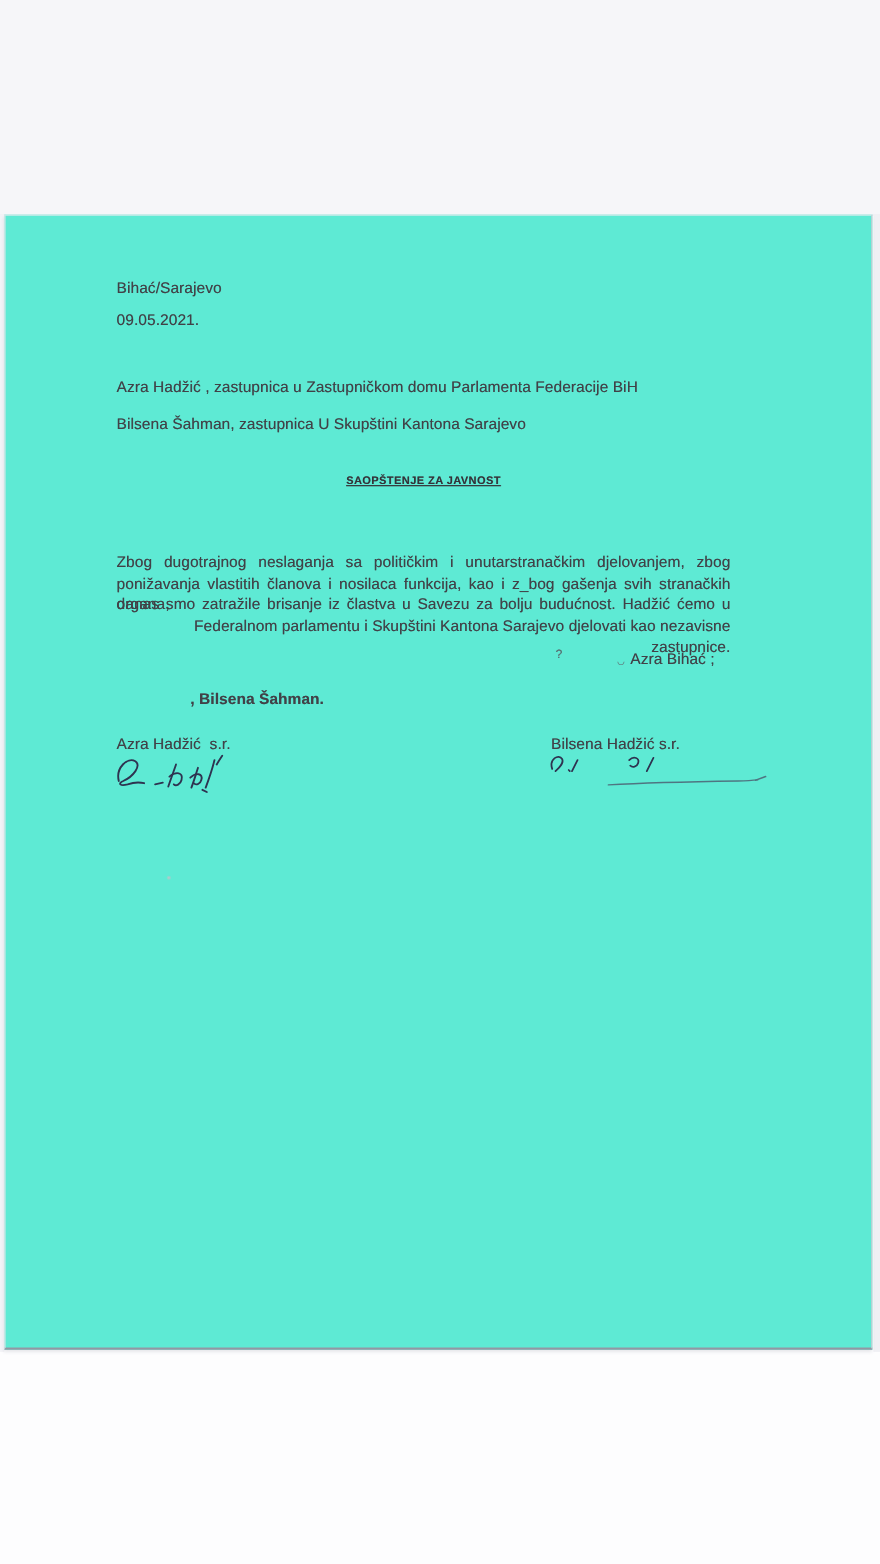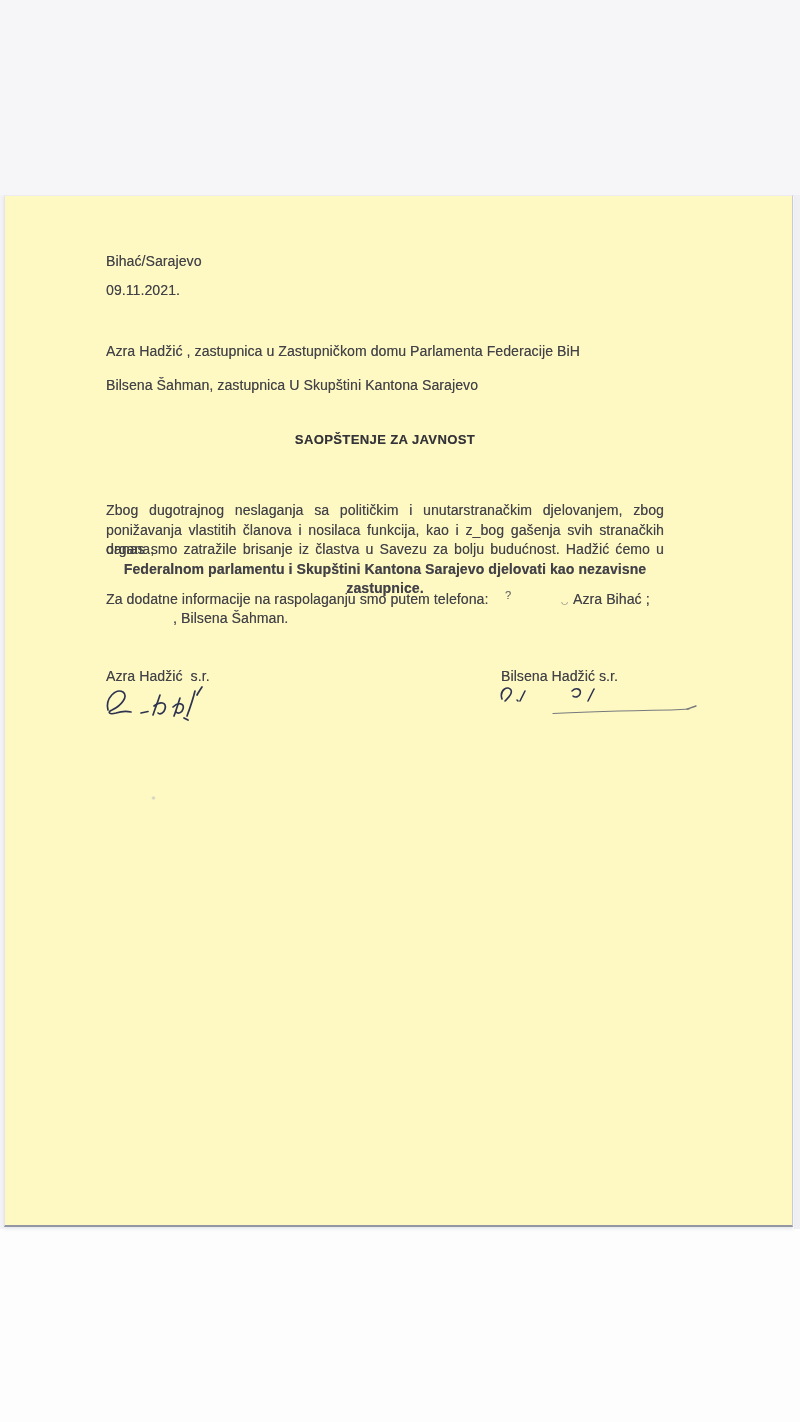--- a/index.html
+++ b/index.html
@@ -19,69 +19,69 @@
   .backdrop-left {
     position: absolute; left: 0; top: 195px; width: 4px; height: 1034px;
     background: #f3f3f7;
   }
   .backdrop-right {
     position: absolute; left: 794px; top: 195px; width: 6px; height: 1034px;
     background: #f0f0f4;
   }
   .paper {
     position: absolute; left: 4px; top: 195px; width: 789px; height: 1032px;
-    background: #fef9c3;
+    background: #5eead4;
     border-top: 1px solid #ececf1;
     border-left: 1px solid #e4e4ea;
     border-right: 1px solid #c9cbd4;
     border-bottom: 2px solid #9297a3;
     box-shadow: 0 2px 3px rgba(130,133,150,0.18);
     box-sizing: border-box;
   }
   .content {
     position: absolute; left: 101px; top: 0; width: 558px; height: 1030px;
     font-size: 14px;
     letter-spacing: 0.1px;
     text-shadow: 0.2px 0 0 rgba(65,65,71,0.55);
   }
   .line { position: absolute; left: 0; white-space: nowrap; }
   .doc-title {
     position: absolute; left: 0; width: 100%;
     text-align: center;
     font-weight: bold;
-    font-size: 13px;
+    font-size: 10px;
     letter-spacing: 0.4px;
     color: #333338;
+    text-decoration: underline;
   }
   .para { position: absolute; left: 0; width: 558px; }
   .jline {
     text-align: justify;
     text-align-last: justify;
     height: 19.5px;
     line-height: 19.5px;
   }
   .jline-last {
-    text-align: center;
+    text-align: right;
     height: 19.5px;
     line-height: 19.5px;
-    font-weight: bold;
   }
   .contact-line1 { position: relative; height: 19px; line-height: 19px; }
   .contact-prefix { position: absolute; left: 0; white-space: nowrap; }
   .redact-mark1 {
     position: absolute; left: 399px; top: -4px;
     font-size: 11px; color: #5a5a62; opacity: 0.85;
   }
   .redact-mark2 {
     position: absolute; left: 455px; top: 2px;
     font-size: 8px; color: #6a6a72; opacity: 0.8;
   }
   .contact-name1 { position: absolute; left: 467px; white-space: nowrap; }
   .contact-line2 {
-    position: relative; height: 19px; line-height: 19px; margin-top: 0;
+    position: relative; height: 19px; line-height: 19px; margin-top: 17px; font-weight: bold;
   }
   .contact-name2 { position: absolute; left: 67px; white-space: nowrap; }
   .sig-row { position: absolute; left: 0; width: 558px; height: 18px; }
   .sig-name { position: absolute; white-space: pre; }
   .sig-name.left { left: 0; }
   .sig-name.right { left: 395px; }
   .sig-svg { position: absolute; }
   .speck {
     position: absolute; left: 45px; top: 600px;
     width: 5px; height: 4px; border-radius: 50%;
@@ -93,38 +93,37 @@
 
 <div class="backdrop-top"></div>
 <div class="backdrop-left"></div>
 <div class="backdrop-right"></div>
 
 <div class="paper">
   <div class="content">
 
     <div class="line" style="top:57px">Bihać/Sarajevo</div>
 
-    <div class="line" style="top:86px">09.11.2021.</div>
+    <div class="line" style="top:86px">09.05.2021.</div>
 
     <div class="line" style="top:147px">Azra Hadžić , zastupnica u Zastupničkom domu Parlamenta Federacije BiH</div>
 
     <div class="line" style="top:181px">Bilsena Šahman, zastupnica U Skupštini Kantona Sarajevo</div>
 
     <div class="doc-title" style="top:236px">SAOPŠTENJE ZA JAVNOST</div>
 
     <div class="para" style="top:305px">
       <div class="jline">Zbog dugotrajnog neslaganja sa političkim i unutarstranačkim djelovanjem, zbog</div>
       <div class="jline">ponižavanja vlastitih članova i nosilaca funkcija, kao i z_bog gašenja svih stranačkih organa,</div>
       <div class="jline">danas smo zatražile brisanje iz člastva u Savezu za bolju budućnost. Hadžić ćemo u</div>
       <div class="jline-last">Federalnom parlamentu i Skupštini Kantona Sarajevo djelovati kao nezavisne zastupnice.</div>
     </div>
 
     <div class="para" style="top:394px">
       <div class="contact-line1">
-        <span class="contact-prefix">Za dodatne informacije na raspolaganju smo putem telefona:</span>
         <span class="redact-mark1">?</span>
         <span class="redact-mark2">◡</span>
         <span class="contact-name1">Azra Bihać ;</span>
       </div>
       <div class="contact-line2">
         <span class="contact-name2">, Bilsena Šahman.</span>
       </div>
     </div>
 
     <div class="sig-row" style="top:472px">

